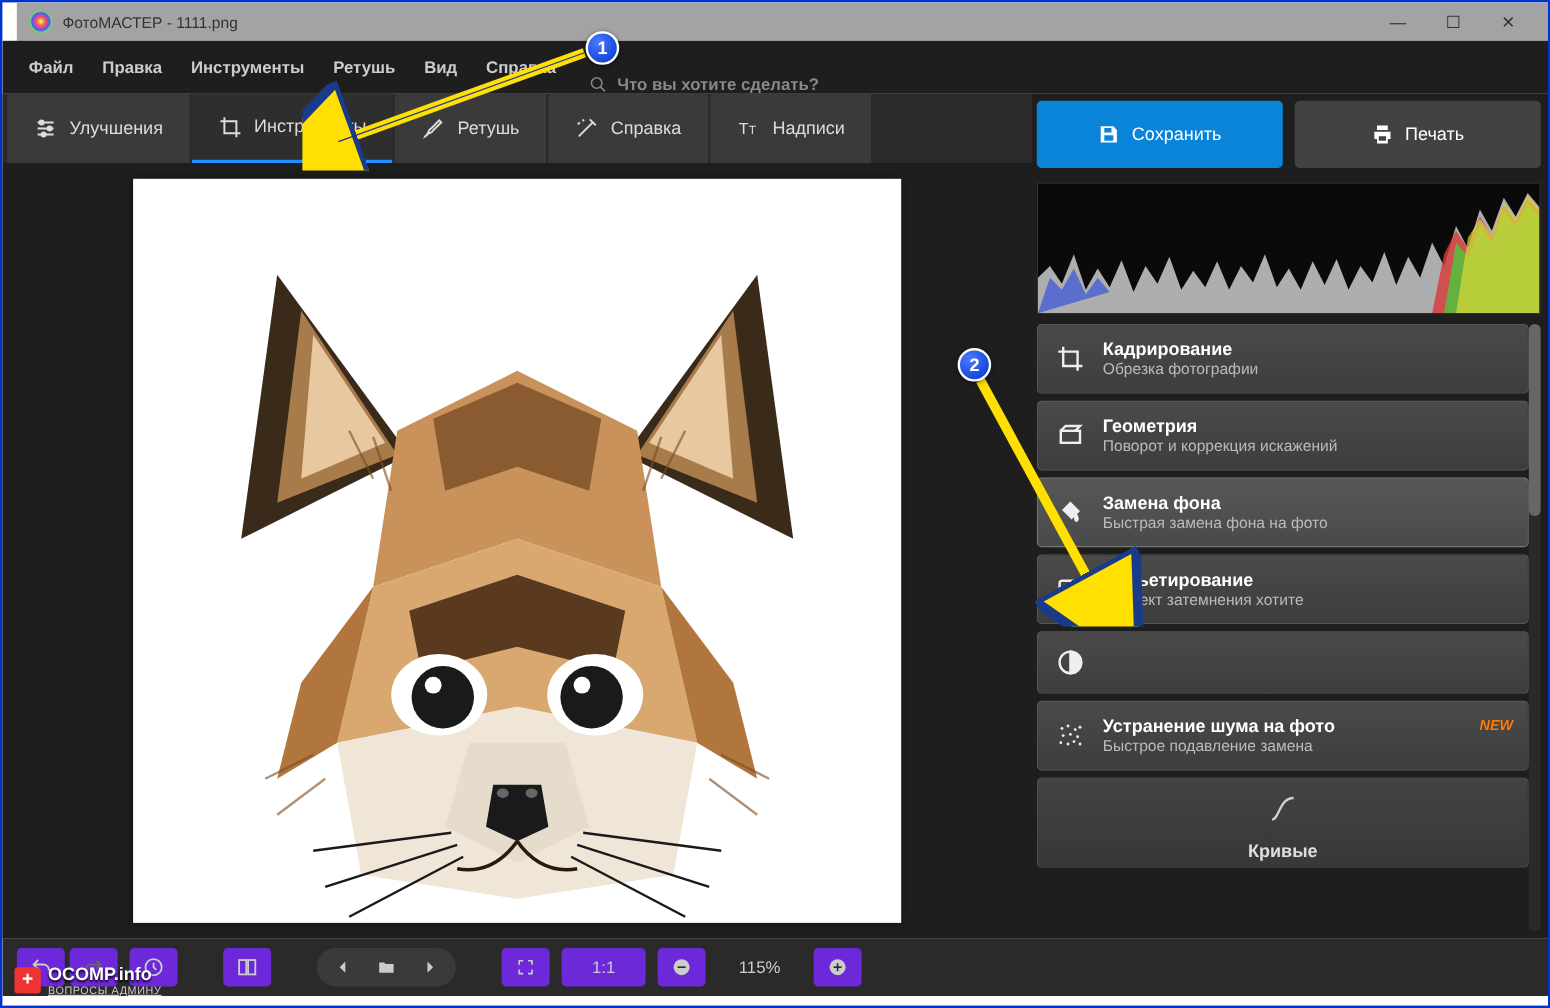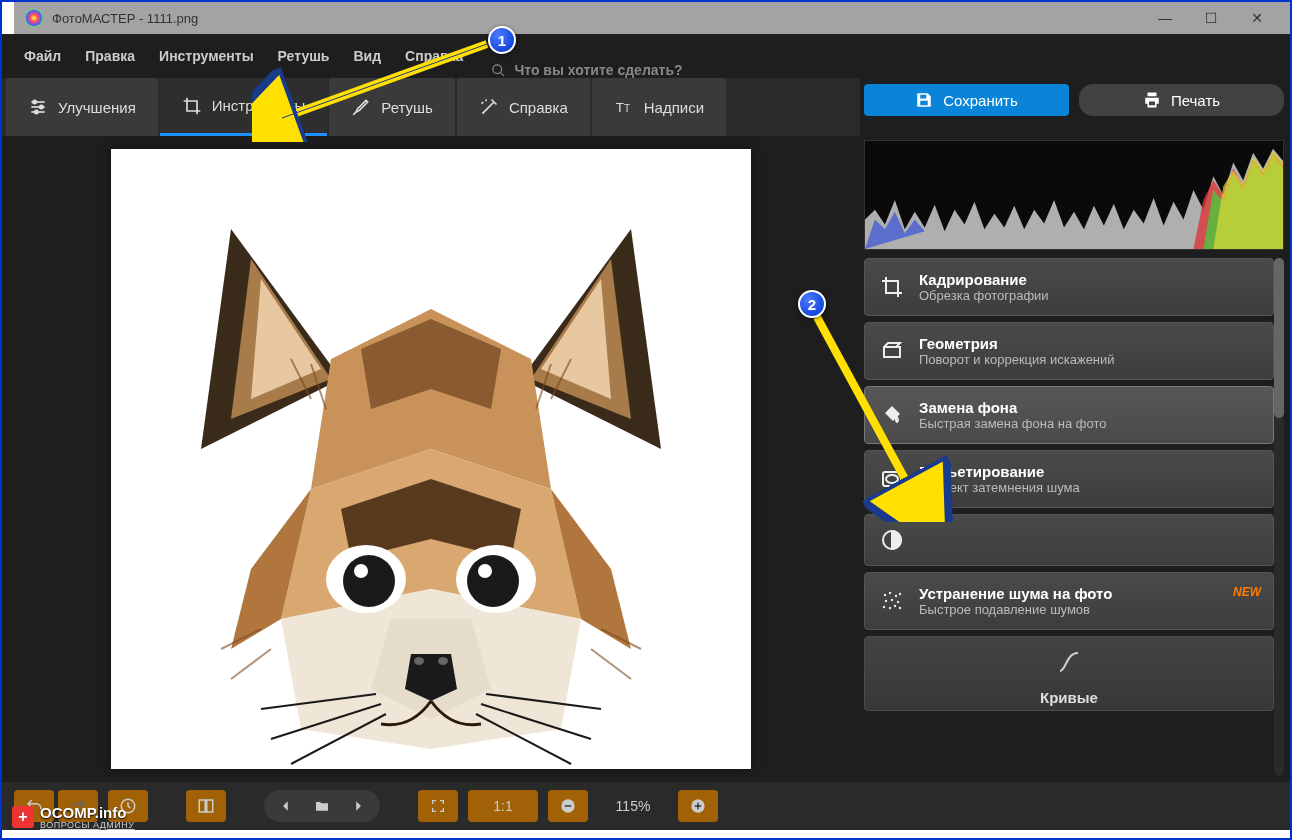--- a/index.html
+++ b/index.html
@@ -30,40 +30,40 @@
 .tool-tab.active { background: #2e2e2e; border-bottom: 3px solid #1e90ff; }
 .tool-tab .icn { width: 20px; height: 20px; display: flex; align-items: center; justify-content: center; }
 
 
 .canvas-area { flex: 1; background: #1e1e1e; display: flex; align-items: center; justify-content: center; padding: 6px; }
 .image-frame { width: 640px; height: 620px; background: #fff; box-shadow: 0 0 8px rgba(0,0,0,.5); overflow: hidden; }
 
 
 .right-panel { width: 430px; background: #1e1e1e; display: flex; flex-direction: column; padding: 6px 6px 6px 4px; gap: 4px; }
 .histogram { height: 110px; background: #0a0a0a; border: 1px solid #333; margin-bottom: 4px; position: relative; overflow: hidden; }
-.action-row { height: 32px; display: flex; gap: 10px; margin-bottom: 20px; }
+.action-row { height: 56px; display: flex; gap: 10px; margin-bottom: 8px; }
 .action-btn { flex: 1; display: flex; align-items: center; justify-content: center; gap: 10px; border-radius: 4px; font-size: 15px; color: #fff; cursor: pointer; }
 .btn-save { background: #0a84d8; }
-.btn-print { background: #424242; border-radius: 14px; }
+.btn-print { background: #424242; }
 .tool-list { flex: 1; overflow-y: auto; display: flex; flex-direction: column; gap: 6px; padding-right: 10px; position: relative; }
 .tool-card { background: linear-gradient(#4a4a4a, #3d3d3d); border: 1px solid #555; border-radius: 4px; padding: 12px 14px; display: flex; align-items: center; gap: 14px; cursor: pointer; position: relative; }
 .tool-card.highlight { background: linear-gradient(#575757, #4a4a4a); border-color: #777; }
 .tool-card .t-icon { width: 26px; height: 26px; display: flex; align-items: center; justify-content: center; color: #eee; flex-shrink: 0; }
 .tool-card .t-text { display: flex; flex-direction: column; }
 .tool-card .t-title { color: #fff; font-size: 15px; font-weight: 600; }
 .tool-card .t-desc { color: #bbb; font-size: 13px; }
 .tool-card .badge-new { position: absolute; right: 12px; top: 12px; color: #ff7a00; font-size: 12px; font-weight: 700; font-style: italic; }
 .tool-list .scrollbar { position: absolute; right: 0; top: 0; width: 10px; height: 100%; background: #2a2a2a; border-radius: 5px; }
 .tool-list .scrollbar .thumb { width: 100%; height: 160px; background: #666; border-radius: 5px; }
 .tool-card.partial { opacity: 0.85; flex-direction: column; }
 
 
 .bottombar { height: 48px; background: #2a2a2a; display: flex; align-items: center; padding: 0 12px; gap: 10px; color: #ccc; position: relative; }
 .bb-group { display: flex; align-items: center; gap: 4px; }
-.bb-btn { width: 40px; height: 32px; background: #a16207; border-radius: 4px; display: flex; align-items: center; justify-content: center; cursor: pointer; }
+.bb-btn { width: 40px; height: 32px; background: #6d28d9; border-radius: 4px; display: flex; align-items: center; justify-content: center; cursor: pointer; }
 .bb-long { width: 70px; text-align: center; font-size: 14px; }
 .nav-pill { display: flex; align-items: center; background: #3a3a3a; border-radius: 16px; height: 32px; padding: 0 4px; }
 .nav-pill .bb-btn { background: transparent; width: 36px; }
 
 
 .bubble { position: absolute; width: 28px; height: 28px; border-radius: 50%; background: radial-gradient(circle at 35% 30%, #4b7bff, #0033cc); border: 2px solid #fff; color: #fff; font-weight: 700; font-size: 15px; display: flex; align-items: center; justify-content: center; box-shadow: 0 1px 4px rgba(0,0,0,.5); z-index: 50; }
 .arrow-svg { position: absolute; z-index: 40; pointer-events: none; }
 
 .watermark { position: absolute; bottom: 8px; left: 10px; z-index: 60; display: flex; align-items: center; gap: 6px; }
 .watermark .wm-badge { width: 22px; height: 22px; background: #e33; border-radius: 3px; display: flex; align-items: center; justify-content: center; color: #fff; font-weight: 700; font-size: 16px; }
@@ -299,21 +299,21 @@
       </div>
       <div class="tool-card">
         <span class="t-icon">
             <svg viewBox="0 0 24 24" width="24" height="24" stroke="#eee" stroke-width="2" fill="none">
               <rect x="3" y="5" width="18" height="14" rx="2"></rect>
               <ellipse cx="12" cy="12" rx="6" ry="4"></ellipse>
             </svg>
           </span>
         <div class="t-text">
           <span class="t-title">Виньетирование</span>
-          <span class="t-desc">Эффект затемнения шума</span>
+          <span class="t-desc">Эффект затемнения хотите</span>
         </div>
       </div>
       <div class="tool-card">
         <span class="t-icon">
             <svg viewBox="0 0 24 24" width="24" height="24" stroke="#eee" stroke-width="2" fill="none">
               <circle cx="12" cy="12" r="9"></circle>
               <path d="M12 3a9 9 0 010 18V3z" fill="#eee"></path>
             </svg>
           </span>
       </div>
@@ -328,21 +328,21 @@
               <circle cx="12" cy="11" r="1.2"></circle>
               <circle cx="18" cy="13" r="1.2"></circle>
               <circle cx="4" cy="18" r="1.2"></circle>
               <circle cx="10" cy="19" r="1.2"></circle>
               <circle cx="15" cy="17" r="1.2"></circle>
               <circle cx="20" cy="19" r="1.2"></circle>
             </svg>
           </span>
         <div class="t-text">
           <span class="t-title">Устранение шума на фото</span>
-          <span class="t-desc">Быстрое подавление шумов</span>
+          <span class="t-desc">Быстрое подавление замена</span>
         </div>
         <span class="badge-new">NEW</span>
       </div>
       <div class="tool-card partial" style="padding-bottom:4px;">
         <span class="t-icon">
             <svg viewBox="0 0 24 24" width="24" height="24" stroke="#eee" stroke-width="2" fill="none">
               <path d="M3 21c6 0 6-18 18-18"></path>
             </svg>
           </span>
         <div class="t-text">

